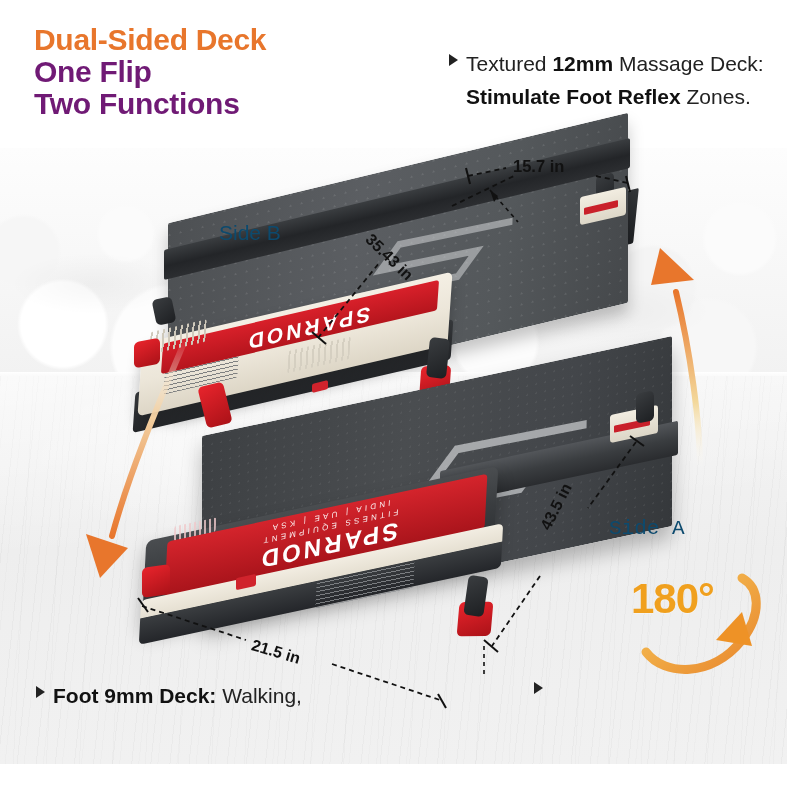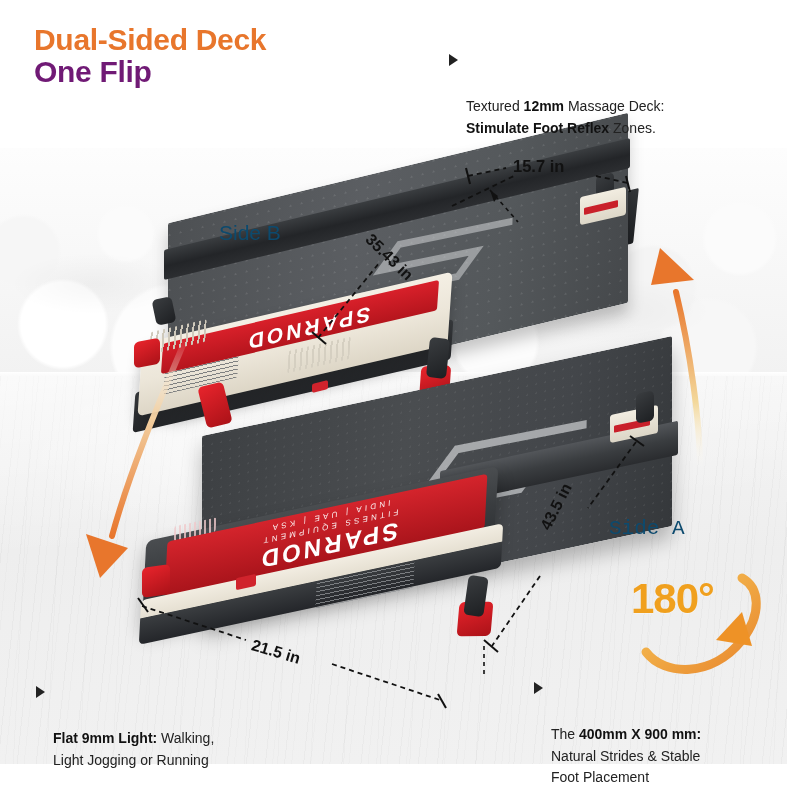--- a/index.html
+++ b/index.html
@@ -41,24 +41,23 @@
   }
   .bullet-marker {
     flex: 0 0 auto;
     width: 0; height: 0;
     border-left: 9px solid #222;
     border-top: 6px solid transparent;
     border-bottom: 6px solid transparent;
     margin-top: 6px;
   }
   .bullet-text {
-    font-size: 14px;
+    font-size: 21px;
     color: #222222;
     line-height: 1.55;
-    margin-top: 48px;
   }
   .bullet-text b { font-weight: bold; color: #111; }
   .bullet-text .ind { display: block; }
 
   #tr-bullet { right: 18px; top: 48px; width: 320px; }
   #bl-bullet { left: 36px; top: 680px; width: 310px; }
   #br-bullet { left: 534px; top: 676px; width: 250px; }
 
   
   .panel { position: absolute; left: 0; width: 787px; overflow: hidden; }
@@ -440,50 +439,45 @@
     <path d="M186 338 C 160 400, 130 470, 112 536" fill="none" stroke="url(#gradDown)" stroke-width="6" stroke-linecap="round"></path>
     <polygon points="100,578 86,534 128,548" fill="#E8762C"></polygon>
 
     <path d="M646 652 C 664 676, 712 678, 742 640 C 762 614, 760 588, 742 578" fill="none" stroke="url(#gradBadge)" stroke-width="9" stroke-linecap="round"></path>
     <polygon points="742,612 716,640 752,646" fill="#EE9226"></polygon>
   </svg>
 
   <div class="headline">
     <div class="ln accent">Dual-Sided Deck</div>
     <div class="ln dark">One Flip</div>
+    <div class="ln dark">Two Functions</div>
   </div>
 
   <div class="bullet-block" id="tr-bullet">
     <div class="bullet-row">
       <span class="bullet-marker"></span>
       <span class="bullet-text">
         <span>Textured </span><b>12mm</b><span> Massage Deck:</span>
         <span class="ind"><b>Stimulate Foot Reflex</b><span> Zones.</span></span>
       </span>
     </div>
   </div>
 
   <div class="bullet-block" id="bl-bullet">
     <div class="bullet-row">
       <span class="bullet-marker"></span>
       <span class="bullet-text">
-        <b>Flat 9mm Light:</b><span> Walking,</span>
-        <span class="ind">Light Jogging or Running</span>
+        <b>Foot 9mm Deck:</b><span> Walking,</span>
       </span>
     </div>
   </div>
 
   <div class="bullet-block" id="br-bullet">
     <div class="bullet-row">
       <span class="bullet-marker"></span>
-      <span class="bullet-text">
-        <span>The </span><b>400mm X 900 mm:</b>
-        <span class="ind">Natural Strides &amp; Stable</span>
-        <span class="ind">Foot Placement</span>
-      </span>
     </div>
   </div>
 
   <div class="dim" id="dim-157">15.7 in</div>
   <div class="dim" id="dim-3543">35.43 in</div>
   <div class="dim" id="dim-215">21.5 in</div>
   <div class="dim" id="dim-435">43.5 in</div>
 
   <div class="side-label" id="side-b">Side B</div>
   <div class="side-label" id="side-a">Side A</div>

